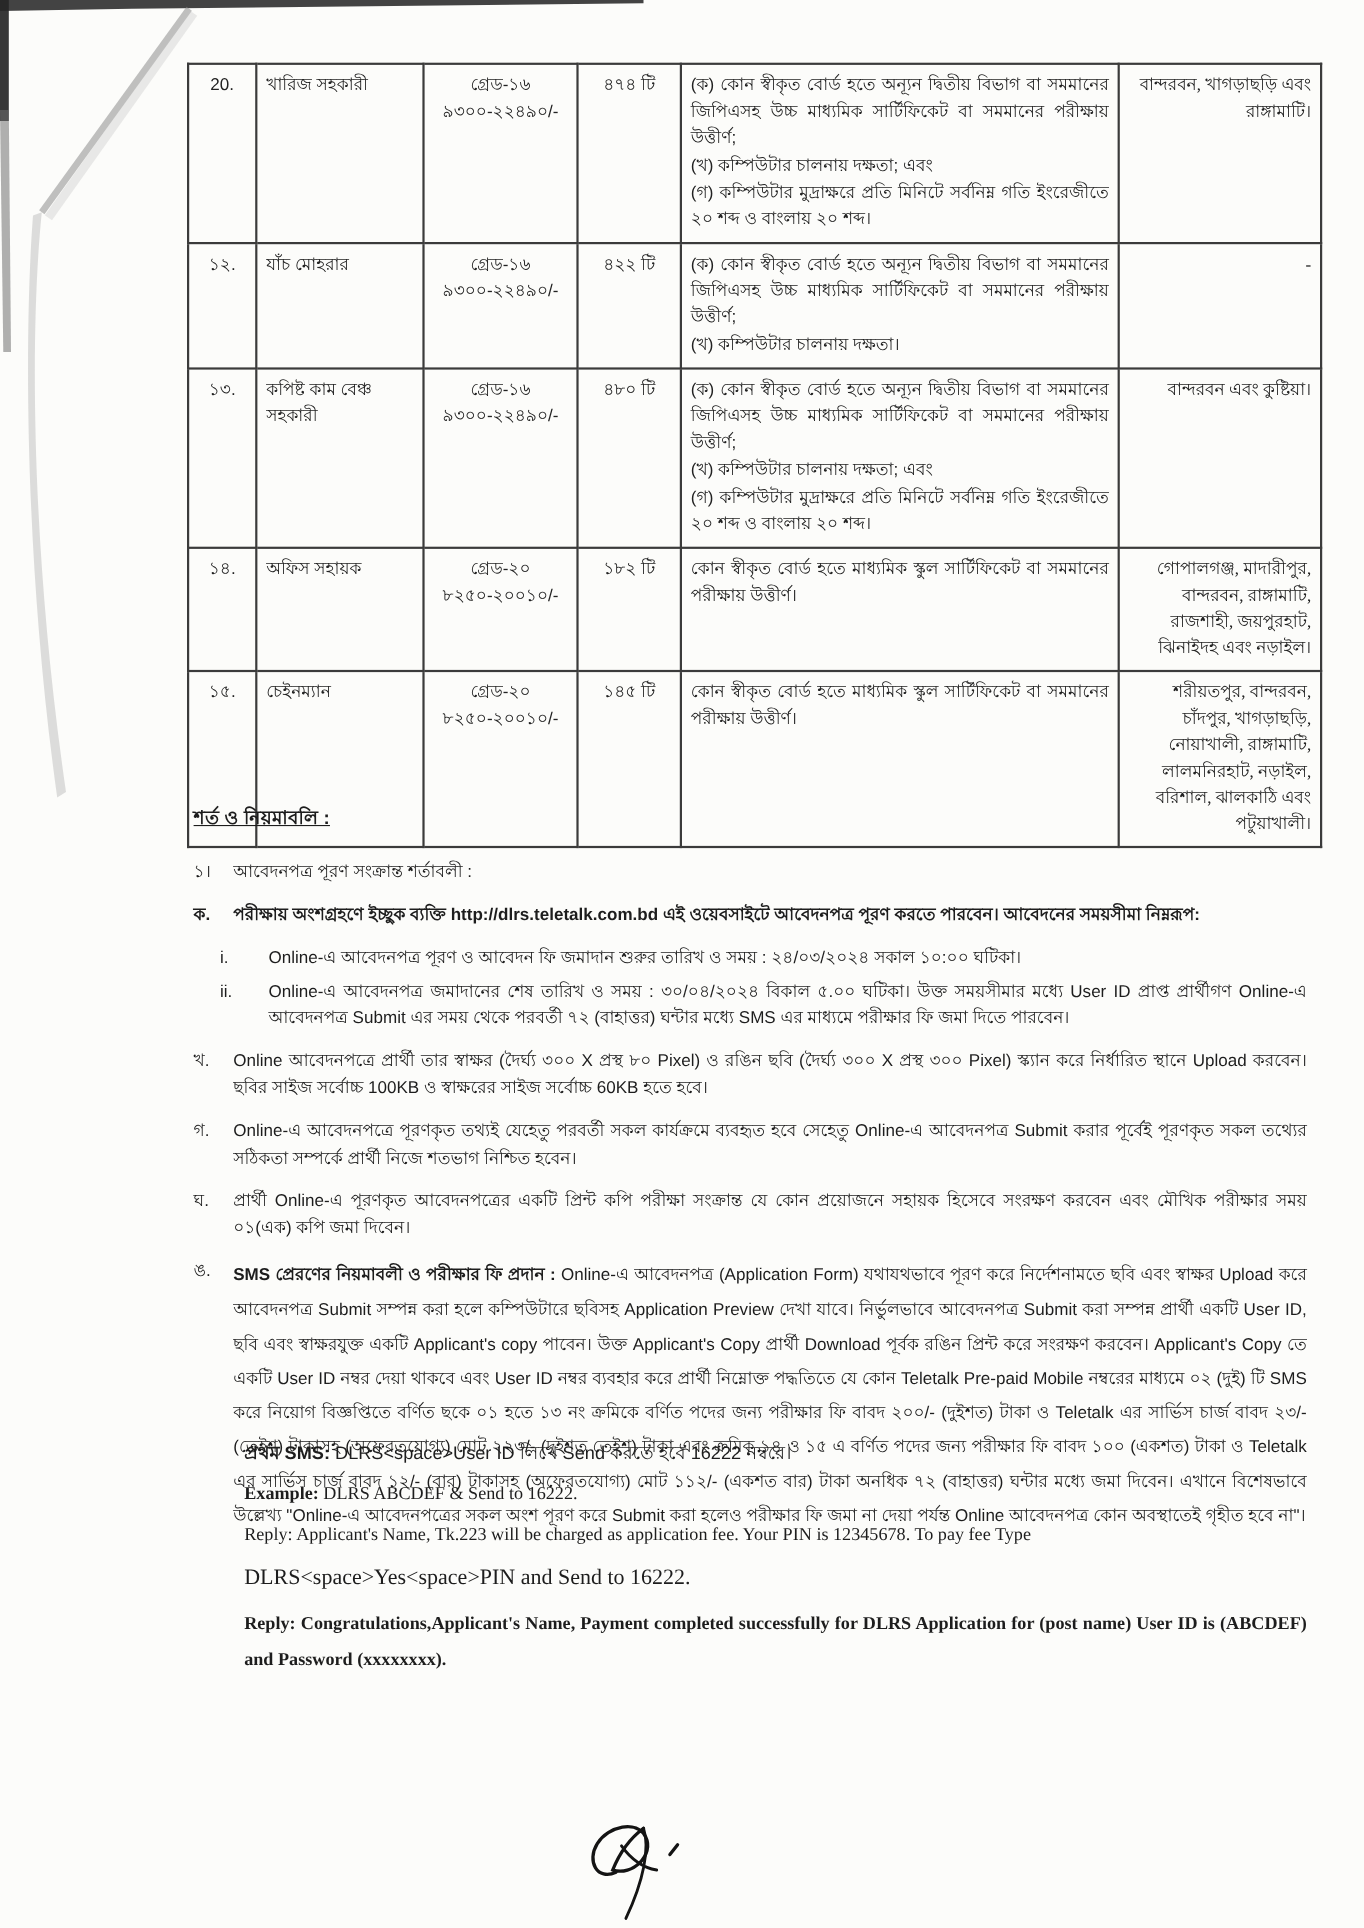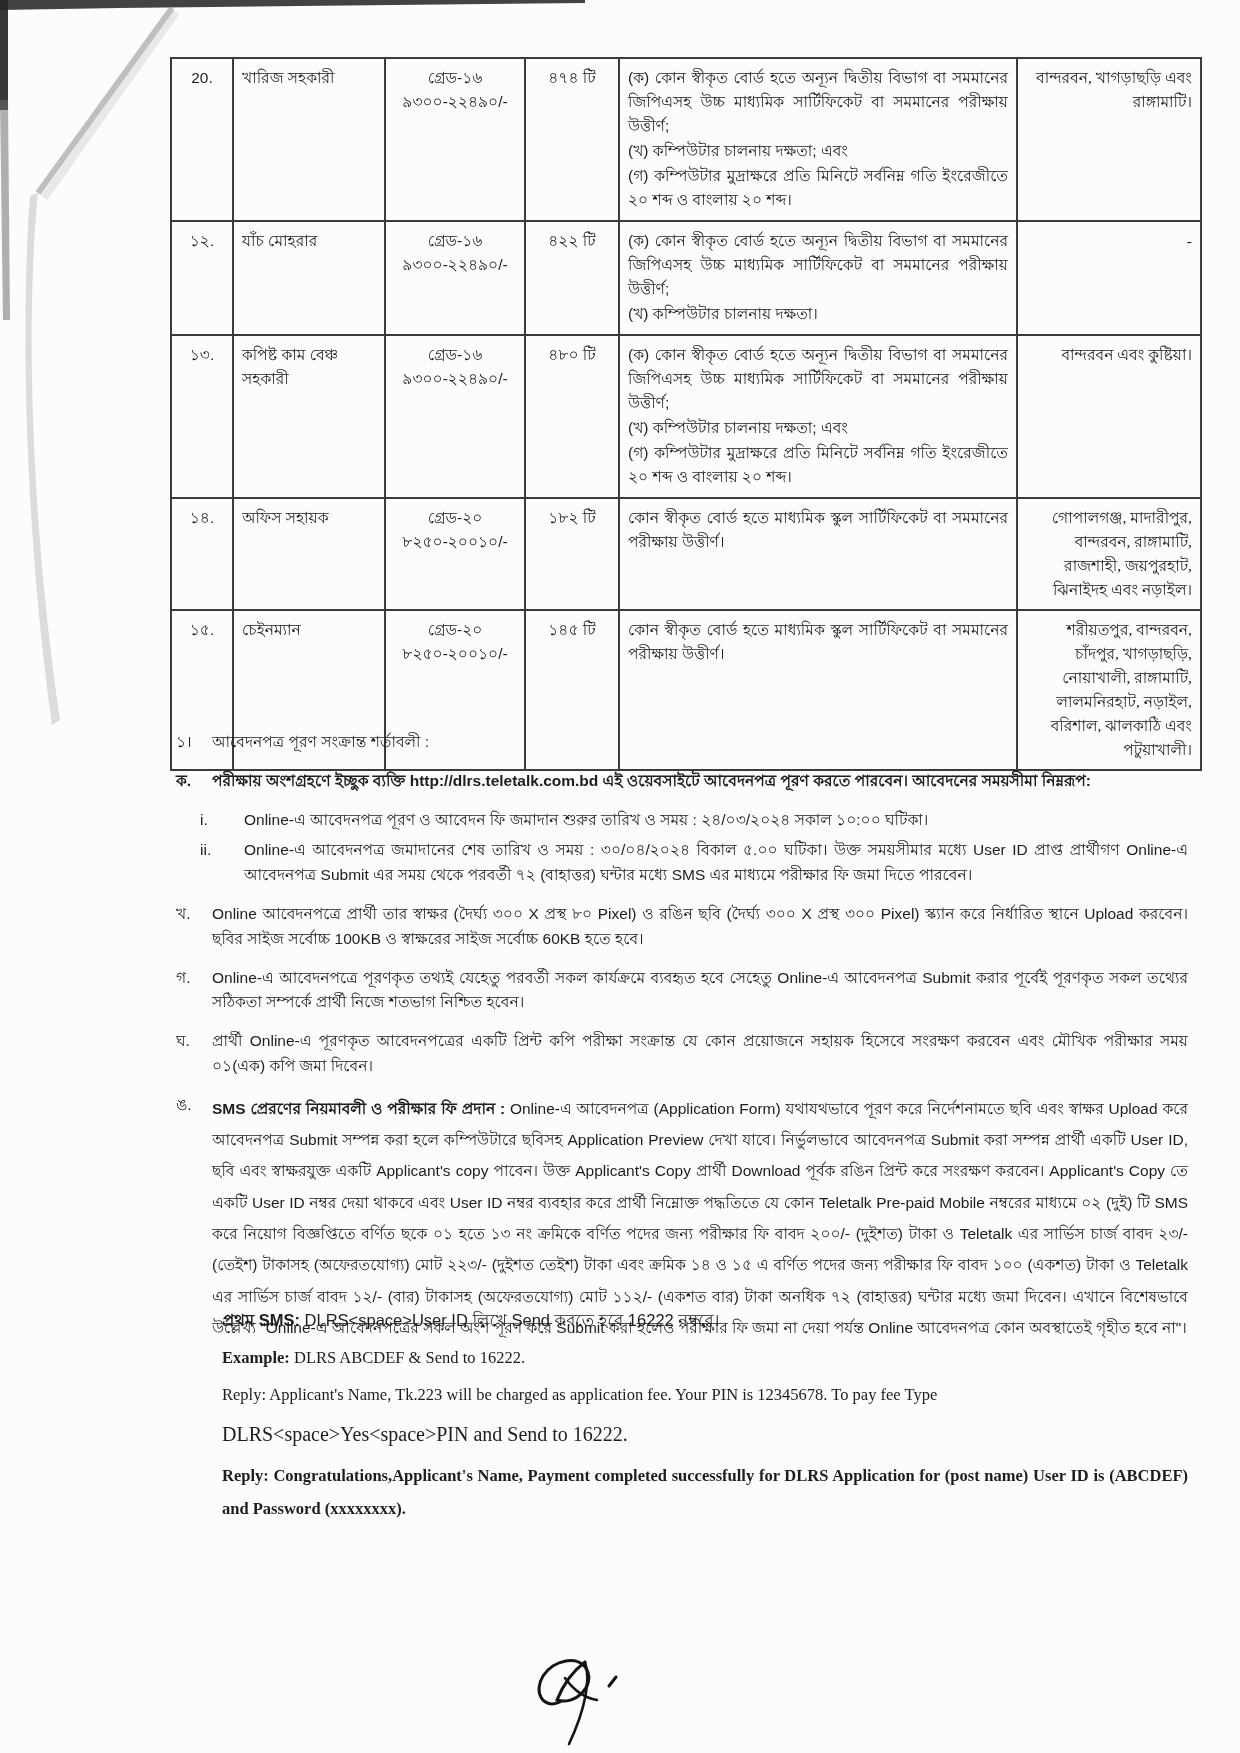--- a/index.html
+++ b/index.html
@@ -163,20 +163,21 @@
         <td class="c-posts">১৪৫ টি</td>
         <td class="c-qual">
           <div>কোন স্বীকৃত বোর্ড হতে মাধ্যমিক স্কুল সার্টিফিকেট বা সমমানের পরীক্ষায় উত্তীর্ণ।</div>
         </td>
         <td class="c-dist">শরীয়তপুর, বান্দরবন, চাঁদপুর, খাগড়াছড়ি, নোয়াখালী, রাঙ্গামাটি, লালমনিরহাট, নড়াইল, বরিশাল, ঝালকাঠি এবং পটুয়াখালী।</td>
       </tr>
     </tbody>
   </table>
 
   <div class="terms">
+    <div class="terms-heading">শর্ত ও নিয়মাবলি :</div>
 
     <div class="t-item">
       <span class="t-label">১।</span>
       <span class="t-body">আবেদনপত্র পূরণ সংক্রান্ত শর্তাবলী :</span>
     </div>
 
     <div class="t-item">
       <span class="t-label bld">ক.</span>
       <span class="t-body"><span class="b">পরীক্ষায় অংশগ্রহণে ইচ্ছুক ব্যক্তি http://dlrs.teletalk.com.bd এই ওয়েবসাইটে আবেদনপত্র পূরণ করতে পারবেন। আবেদনের সময়সীমা নিম্নরূপ:</span></span>
     </div>

